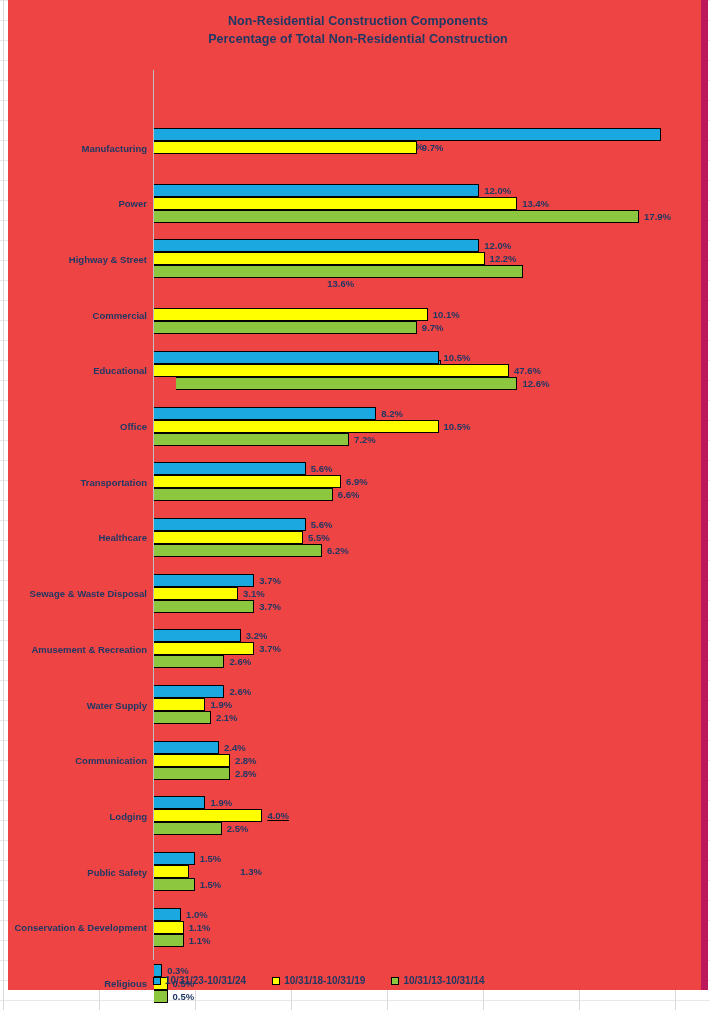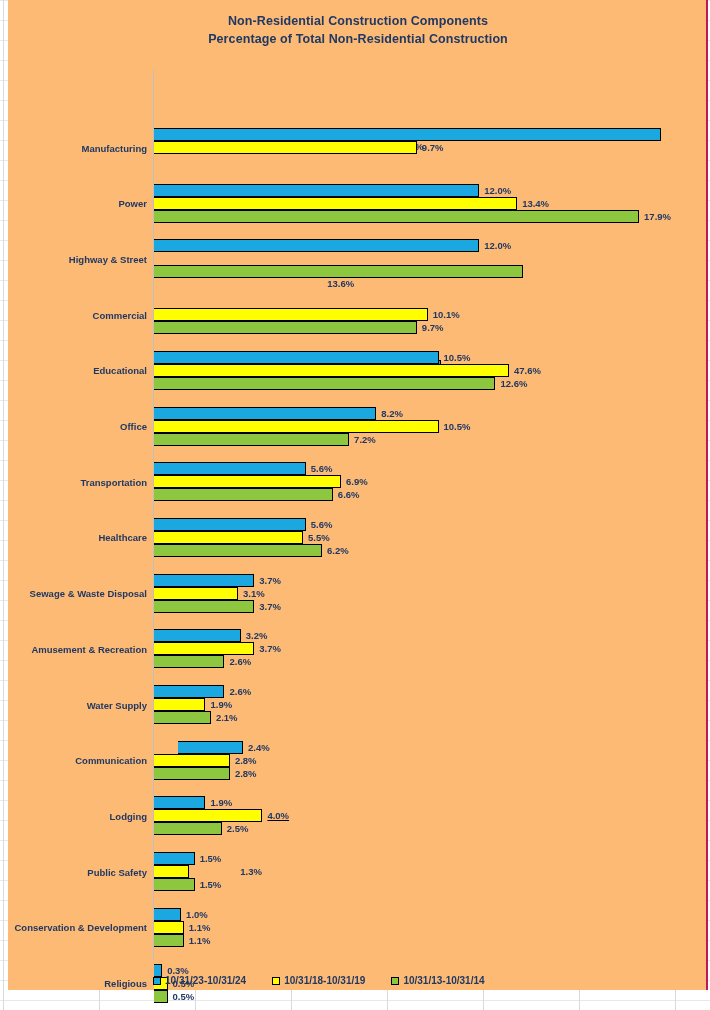--- a/index.html
+++ b/index.html
@@ -24,22 +24,22 @@
       repeating-linear-gradient(to bottom, #e8e8e8 0 1px, transparent 1px 20px);
     background-position: 3px 0, 0 0;
     pointer-events: none;
   }
 
   
   #chart-card {
     position: absolute;
     left: 8px; top: 0px;
     width: 700px; height: 990px;
-    background: #fdba74;
-    border-right: 2px solid #be185d;
+    background: #ef4444;
+    border-right: 7px solid #be185d;
   }
 
   #chart-title {
     position: absolute;
     left: 0; top: 12px;
     width: 700px;
     text-align: center;
     color: #1f3864;
     font-weight: bold;
     font-size: 12.5px;
@@ -175,20 +175,24 @@
             <div class="bar s2" style="width: 485.09px; background: rgb(141, 198, 63);"></div>
             <span class="bar-value">17.9%</span>
           </div>
         </div>
         <div class="cat-group" style="top: 169.4px;">
           <div class="cat-label">Highway &amp; Street</div>
           <div class="bar-row" style="top: 0px;">
             <div class="bar s0" style="width: 325.2px; background: rgb(27, 168, 224);"></div>
             <span class="bar-value">12.0%</span>
           </div>
+          <div class="bar-row" style="top: 13px;">
+            <div class="bar s1" style="width: 330.62px; background: rgb(255, 255, 0);"></div>
+            <span class="bar-value">12.2%</span>
+          </div>
           <div class="bar-row" style="top: 26px; flex-direction: column;">
             <div class="bar s2" style="width: 368.56px; background: rgb(141, 198, 63);"></div>
             <span class="bar-value">13.6%</span>
           </div>
         </div>
         <div class="cat-group" style="top: 225.1px;">
           <div class="cat-label">Commercial</div>
           <div class="bar-row" style="top: 17px; margin-top: 48px;">
             <div class="bar s0" style="width: 287.26px; background: rgb(27, 168, 224);"></div>
             <span class="bar-value">10.6%</span>
@@ -205,21 +209,21 @@
         <div class="cat-group" style="top: 280.8px;">
           <div class="cat-label">Educational</div>
           <div class="bar-row" style="top: 0px;">
             <div class="bar s0" style="width: 284.55px; background: rgb(27, 168, 224);"></div>
             <span class="bar-value">10.5%</span>
           </div>
           <div class="bar-row" style="top: 13px;">
             <div class="bar s1" style="width: 355.01px; background: rgb(255, 255, 0);"></div>
             <span class="bar-value">47.6%</span>
           </div>
-          <div class="bar-row" style="top: 26px;">
+          <div class="bar-row" style="top: 26px; margin-left: 22px;">
             <div class="bar s2" style="width: 341.46px; background: rgb(141, 198, 63);"></div>
             <span class="bar-value">12.6%</span>
           </div>
         </div>
         <div class="cat-group" style="top: 336.5px;">
           <div class="cat-label">Office</div>
           <div class="bar-row" style="top: 0px;">
             <div class="bar s0" style="width: 222.22px; background: rgb(27, 168, 224);"></div>
             <span class="bar-value">8.2%</span>
           </div>
@@ -302,21 +306,21 @@
             <div class="bar s1" style="width: 51.49px; background: rgb(255, 255, 0);"></div>
             <span class="bar-value">1.9%</span>
           </div>
           <div class="bar-row" style="top: 26px;">
             <div class="bar s2" style="width: 56.91px; background: rgb(141, 198, 63);"></div>
             <span class="bar-value">2.1%</span>
           </div>
         </div>
         <div class="cat-group" style="top: 670.7px;">
           <div class="cat-label">Communication</div>
-          <div class="bar-row" style="top: 0px; margin-left: 24px;">
+          <div class="bar-row" style="top: 0px;">
             <div class="bar s0" style="width: 65.04px; background: rgb(27, 168, 224);"></div>
             <span class="bar-value">2.4%</span>
           </div>
           <div class="bar-row" style="top: 13px;">
             <div class="bar s1" style="width: 75.88px; background: rgb(255, 255, 0);"></div>
             <span class="bar-value">2.8%</span>
           </div>
           <div class="bar-row" style="top: 26px;">
             <div class="bar s2" style="width: 75.88px; background: rgb(141, 198, 63);"></div>
             <span class="bar-value">2.8%</span>

